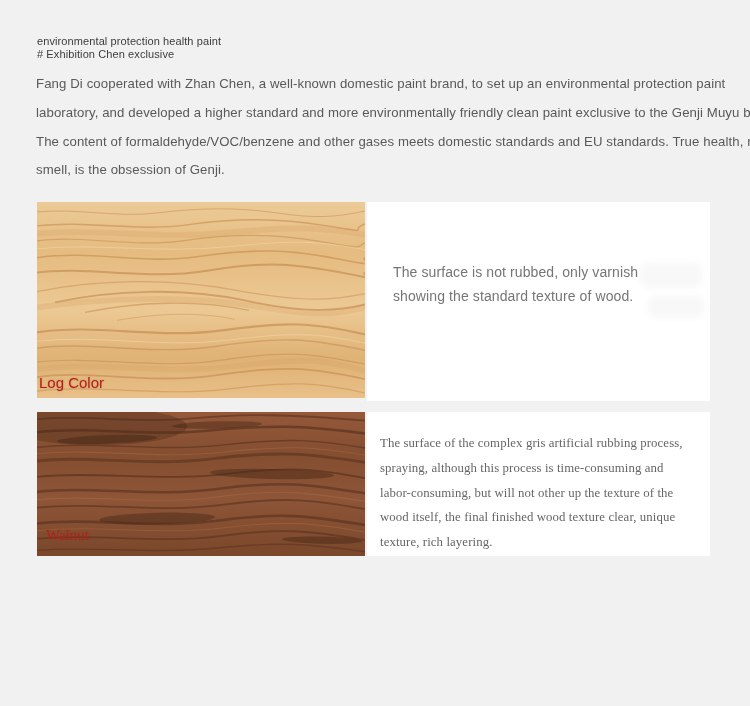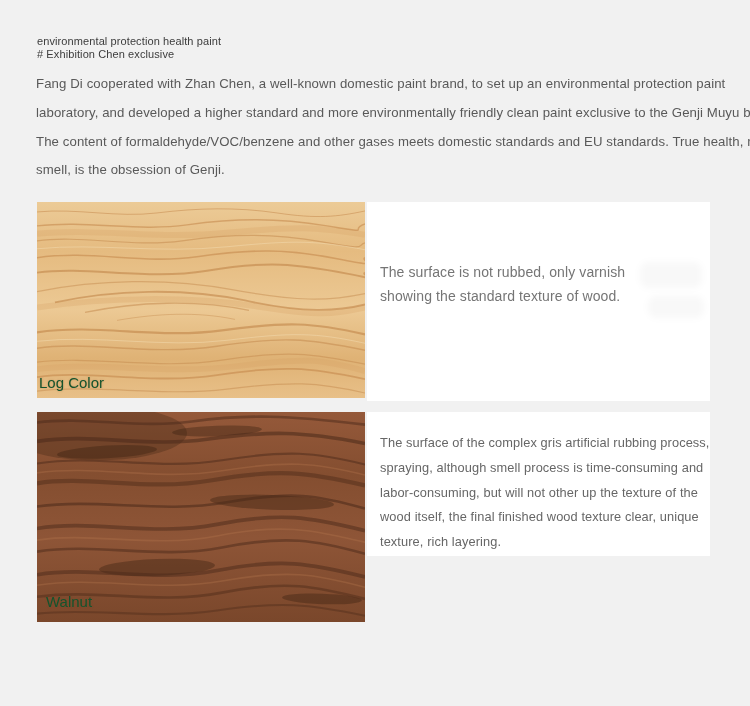--- a/index.html
+++ b/index.html
@@ -30,41 +30,41 @@
     letter-spacing:0.1px;
   }
 
   
   .swatch {
     left:37px; width:328px;
     overflow:hidden;
   }
   .swatch svg { display:block; width:100%; height:100%; }
   .swatch-1 { top:202px; height:196px; }
-  .swatch-2 { top:412px; height:210px; }
+  .swatch-2 { top:412px; height:144px;font-family:Liberation Serif, serif; }
 
   .swatch-label {
     position:absolute;
-    color:#14532d;
+    color:#b91c1c;
     font-size:15px;
     text-shadow:0 0 2px rgba(120,80,40,0.35);
   }
   .label-1 { left:2px; bottom:7px; }
   .label-2 { left:9px; bottom:12px; }
 
   .panel {
     left:367px; width:343px;
     background:#ffffff;
     overflow:hidden;
   }
   .panel-1 { top:202px; height:199px; }
-  .panel-2 { top:412px; height:144px; }
+  .panel-2 { top:412px; height:144px;font-family:Liberation Serif, serif; }
 
   .desc-1 {
-    padding:58px 0 0 13px;
+    padding:58px 0 0 26px;
     font-size:14px; line-height:24.3px;
     color:#757575;
     letter-spacing:0.1px;
   }
   .desc-2 {
     padding:19px 0 0 13px;
     font-size:12.8px; line-height:24.8px;
     color:#666666;
     letter-spacing:0.1px;
   }
@@ -180,18 +180,18 @@
       <path d="M0 122 C 55 114, 115 130, 180 118 S 272 112, 328 124"></path>
       <path d="M0 165 C 60 156, 120 172, 185 161 S 278 154, 328 167"></path>
     </g>
   </svg>
   <span class="swatch-label label-2">Walnut</span>
 </div>
 
 <div class="abs panel panel-2">
   <div class="desc-2">
     <div class="nowrap">The surface of the complex gris artificial rubbing process,</div>
-    <div class="nowrap">spraying, although smell process is time-consuming and</div>
+    <div class="nowrap">spraying, although this process is time-consuming and</div>
     <div class="nowrap">labor-consuming, but will not other up the texture of the</div>
     <div class="nowrap">wood itself, the final finished wood texture clear, unique</div>
     <div class="nowrap">texture, rich layering.</div>
   </div>
 </div>
 
 </body></html>

